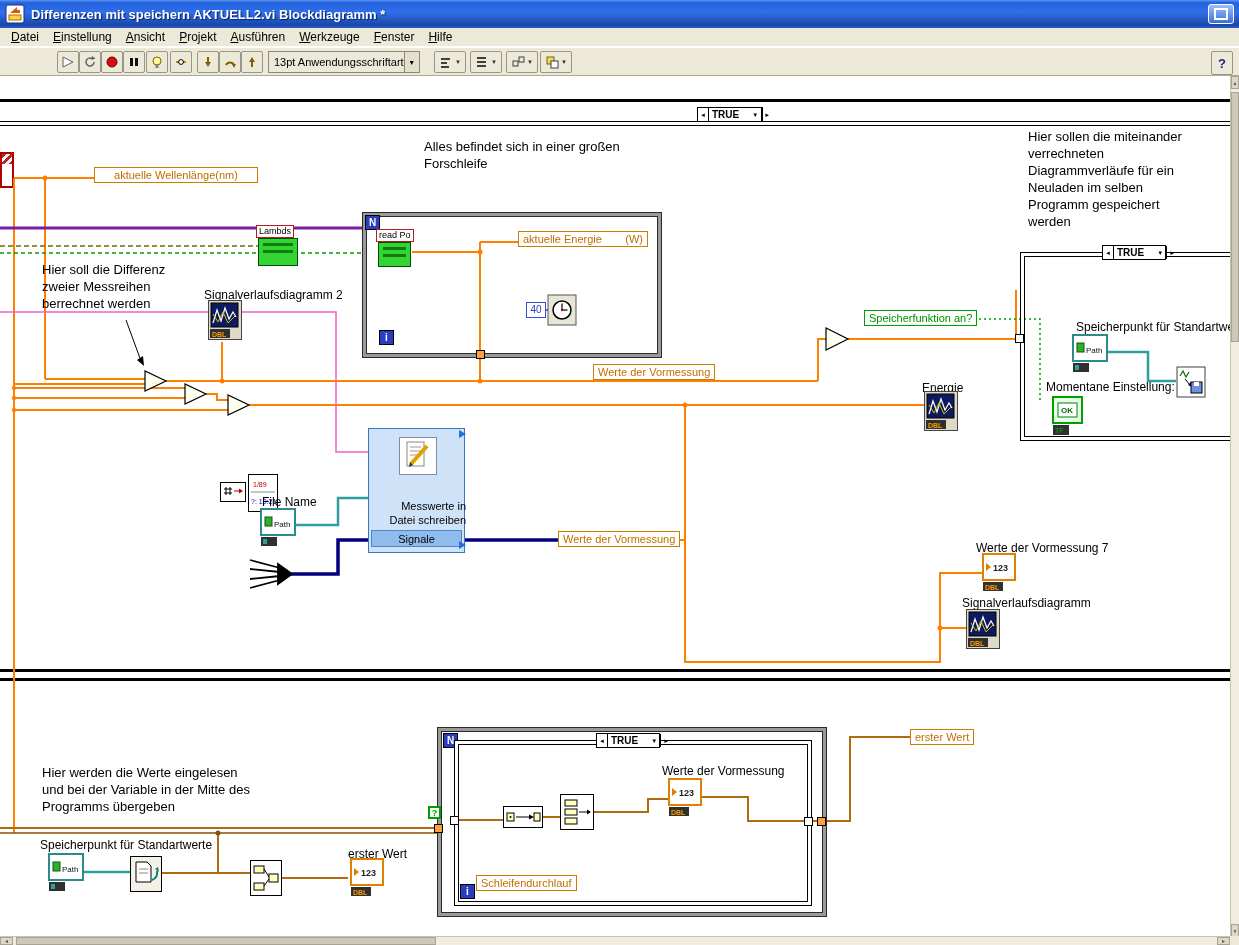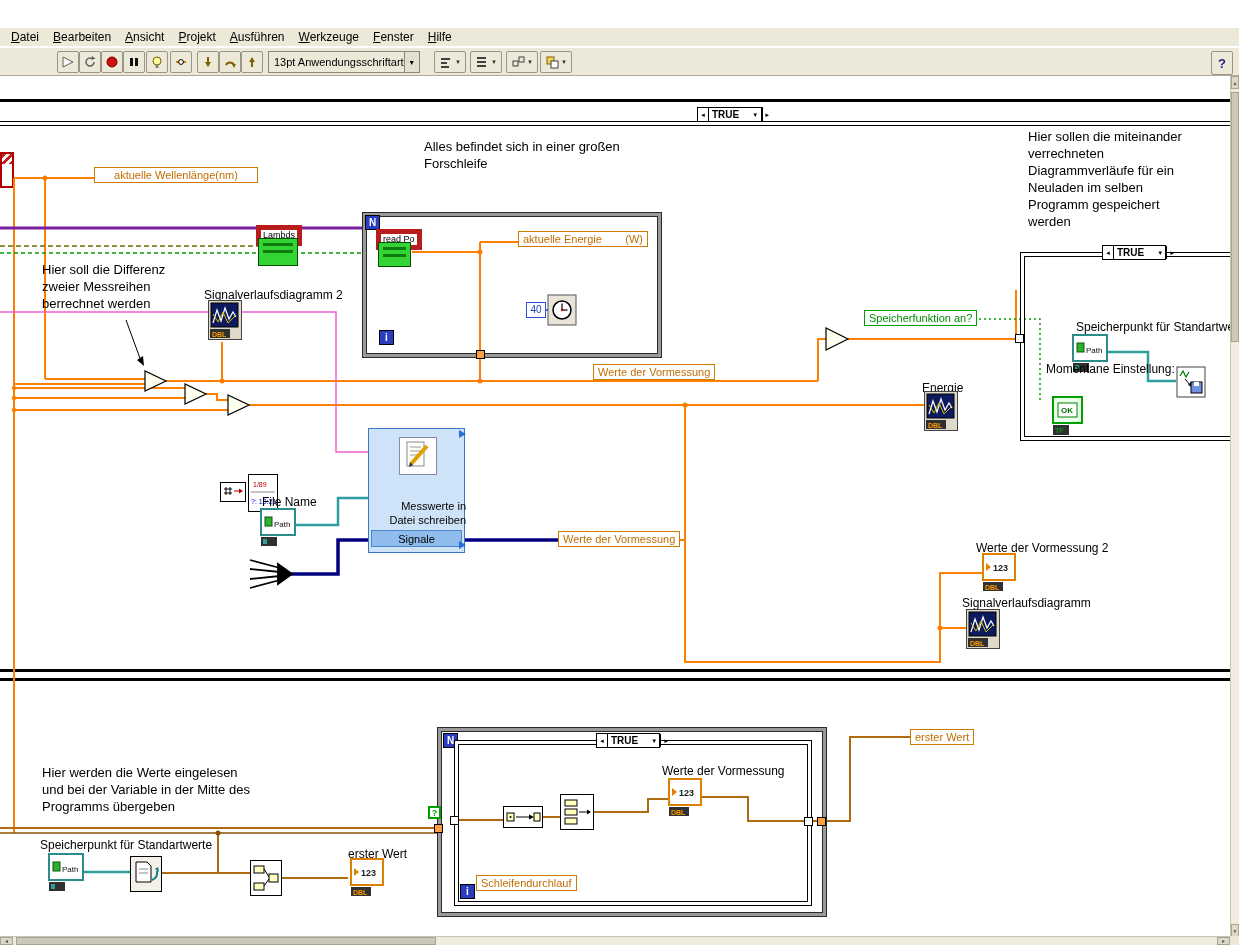--- a/index.html
+++ b/index.html
@@ -36,21 +36,21 @@
     display:flex;align-items:center;justify-content:center;font-weight:bold;font-size:13px;color:#1a1a8c}
 
   
   .hline{position:absolute;background:#000}
   .comment{position:absolute;color:#000;font-size:13px;line-height:17px;white-space:nowrap}
   .lbl12{position:absolute;font-size:12px;color:#000000;white-space:nowrap}
   .olabel{position:absolute;border:1px solid #cd7c00;color:#c06e00;background:#fff;font-size:11px;
     padding:1px 4px;white-space:nowrap;box-sizing:border-box}
   .glabel{position:absolute;border:1px solid #00a000;color:#009000;background:#fff;font-size:11px;
     padding:1px 4px;white-space:nowrap;box-sizing:border-box}
-  .tinybox{position:absolute;border:5px solid #b91c1c;background:#fff;font-size:9px;line-height:11px;
+  .tinybox{position:absolute;border:1px solid #b91c1c;background:#fff;font-size:9px;line-height:11px;
     padding:0 2px;color:#000;white-space:nowrap}
   .loopborder{position:absolute;border:3px solid #9a9a9a;box-sizing:border-box;
     box-shadow:0 0 0 1px #2a2a2a, inset 0 0 0 1px #2a2a2a}
   .caseborder{position:absolute;border:1px solid #000;box-sizing:border-box;
     box-shadow:inset 0 0 0 3px #fff, inset 0 0 0 4px #000;background:transparent}
   .selector{position:absolute;height:15px;background:#fff;border:1px solid #000;display:flex;
     align-items:stretch;box-sizing:border-box}
   .sel-arr{font-size:6px;padding:0 2px;display:flex;align-items:center;color:#000}
   .sel-arr.l{border-right:1px solid #000}
   .sel-arr.r{border-left:1px solid #000}
@@ -84,24 +84,35 @@
   .sb-thumb{position:absolute;background:#cdc9ba;border:1px solid #a8a494;box-sizing:border-box}
   .sb-btn{position:absolute;background:#dcd8c8;border:1px solid #a8a494;box-sizing:border-box;
     display:flex;align-items:center;justify-content:center;font-size:5px;color:#555}
   .sb-corner{position:absolute;left:1230px;top:936px;width:9px;height:9px;background:#ece9d8}
 </style>
 </head>
 <body>
 
 <div class="stage">
 
+  <div class="titlebar">
+    <svg width="20" height="20">
+      <rect x="1" y="1" width="18" height="18" rx="2" fill="#fff" stroke="#12327a"></rect>
+      <rect x="4" y="11" width="12" height="5" fill="#ffd24a" stroke="#a07000"></rect>
+      <polygon points="5,9 12,3 12,6 15,6 15,9" fill="#e05510"></polygon>
+    </svg>
+    <span class="title-text">Differenzen mit speichern AKTUELL2.vi Blockdiagramm *</span>
+    <div class="win-btn">
+        <b></b>
+      </div>
+  </div>
 
   <div class="menubar">
     <span class="menu-item">Datei</span>
-    <span class="menu-item">Bearbeiten</span>
+    <span class="menu-item">Einstellung</span>
     <span class="menu-item">Ansicht</span>
     <span class="menu-item">Projekt</span>
     <span class="menu-item">Ausführen</span>
     <span class="menu-item">Werkzeuge</span>
     <span class="menu-item">Fenster</span>
     <span class="menu-item">Hilfe</span>
   </div>
 
   <div class="toolbar">
     <div class="tbtn" style="left:57px">
@@ -449,21 +460,21 @@
   <div class="lbl12" style="left:1076px;top:320px">Speicherpunkt für Standartwerte 2</div>
   <div class="abs" style="left:1072px;top:334px">
     <svg width="36" height="40">
       <rect x="1" y="1" width="34" height="26" fill="#fff" stroke="#2e8b8b" stroke-width="2"></rect>
       <rect x="5" y="9" width="7" height="9" fill="#2fae2f" stroke="#0a5a0a"></rect>
       <text x="14" y="19" font-size="8" fill="#101010">Path</text>
       <rect x="1" y="29" width="16" height="9" fill="#303030"></rect>
         <rect x="3" y="31" width="4" height="5" fill="#2e9e9e"></rect>
     </svg>
   </div>
-  <div class="lbl12" style="left:1046px;top:362px">Momentane Einstellung:</div>
+  <div class="lbl12" style="left:1046px;top:380px">Momentane Einstellung:</div>
   <div class="abs" style="left:1176px;top:366px">
     <svg width="30" height="32">
       <rect x="1" y="1" width="28" height="30" fill="#fff" stroke="#404040"></rect>
       <polyline points="4,10 7,5 10,11 13,6" fill="none" stroke="#007000" stroke-width="1.2"></polyline>
       <line x1="9" y1="13" x2="14" y2="19" stroke="#000"></line>
         <polygon points="12,19 16,21 15,16" fill="#000"></polygon>
       <rect x="15" y="16" width="11" height="11" fill="#7090e0" stroke="#000"></rect>
       <rect x="18" y="16" width="5" height="4" fill="#fff"></rect>
     </svg>
   </div>
@@ -483,21 +494,21 @@
     <svg width="34" height="40">
       <rect x="0.5" y="0.5" width="33" height="39" fill="#ded9c8" stroke="#444"></rect>
       <rect x="3" y="3" width="27" height="24" fill="#0d1b5e" stroke="#000"></rect>
       <polyline points="5,23 9,10 13,21 17,8 21,19 25,12 28,17" fill="none" stroke="#fff" stroke-width="1.2"></polyline>
       <polyline points="5,14 10,22 15,12 20,23 28,15" fill="none" stroke="#d8c000" stroke-width="1"></polyline>
       <rect x="2" y="29" width="20" height="9" fill="#303030"></rect>
       <text x="4" y="37" font-size="7" font-weight="bold" fill="#ff9c00">DBL</text>
     </svg>
   </div>
 
-  <div class="lbl12" style="left:976px;top:541px">Werte der Vormessung 2</div>
+  <div class="lbl12" style="left:976px;top:541px">Werte der Vormessung 7</div>
   <div class="abs" style="left:982px;top:553px">
     <svg width="34" height="40">
       <rect x="1" y="1" width="32" height="26" fill="#fff" stroke="#e08000" stroke-width="2"></rect>
       <polygon points="4,10 9,14 4,18" fill="#e08000"></polygon>
       <text x="11" y="18" font-size="9" font-weight="bold" fill="#202020">123</text>
       <rect x="1" y="29" width="20" height="9" fill="#303030"></rect>
       <text x="3" y="37" font-size="7" font-weight="bold" fill="#ff9c00">DBL</text>
     </svg>
   </div>
 

